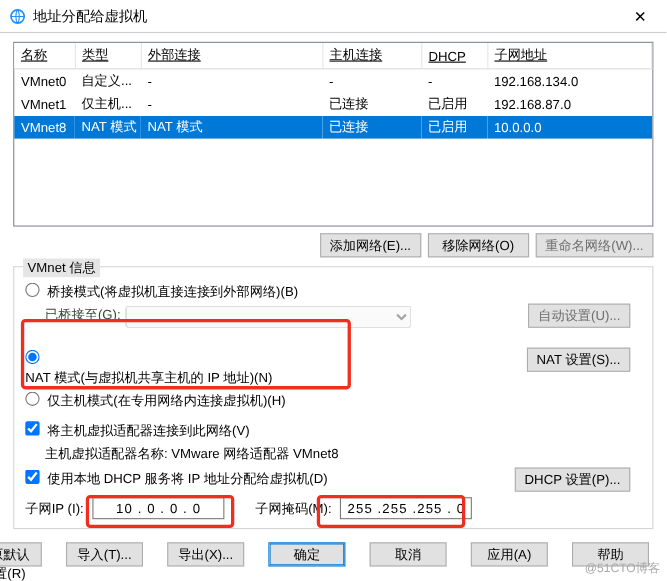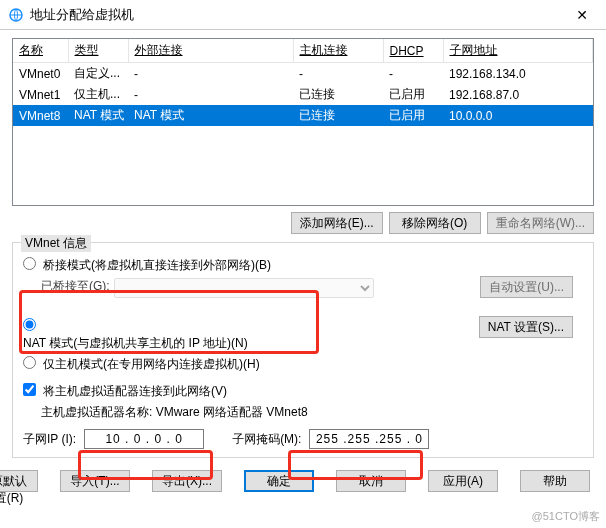--- a/index.html
+++ b/index.html
@@ -129,20 +129,25 @@
 
     <div class="check-row" style="margin-top:10px;">
       <input type="checkbox" checked="" style="">
       <label>将主机虚拟适配器连接到此网络(V)</label>
     </div>
     <div class="indent" style="margin:2px 0 6px 18px;">
       <span>主机虚拟适配器名称:</span>
       <span>VMware 网络适配器 VMnet8</span>
     </div>
 
+    <div class="check-row" style="position:relative;">
+      <input type="checkbox" checked="" style="">
+      <label>使用本地 DHCP 服务将 IP 地址分配给虚拟机(D)</label>
+      <button class="btn right-btn" style="top:-2px;">DHCP 设置(P)...</button>
+    </div>
 
     <div class="subnet-row">
       <label>子网IP (I):</label>
       <input class="ip-input" value="10 . 0 . 0 . 0" style="">
       <label style="margin-left:20px;">子网掩码(M):</label>
       <input class="ip-input" value="255 .255 .255 . 0" style="">
     </div>
   </div>
 
   <div class="dialog-btns">

